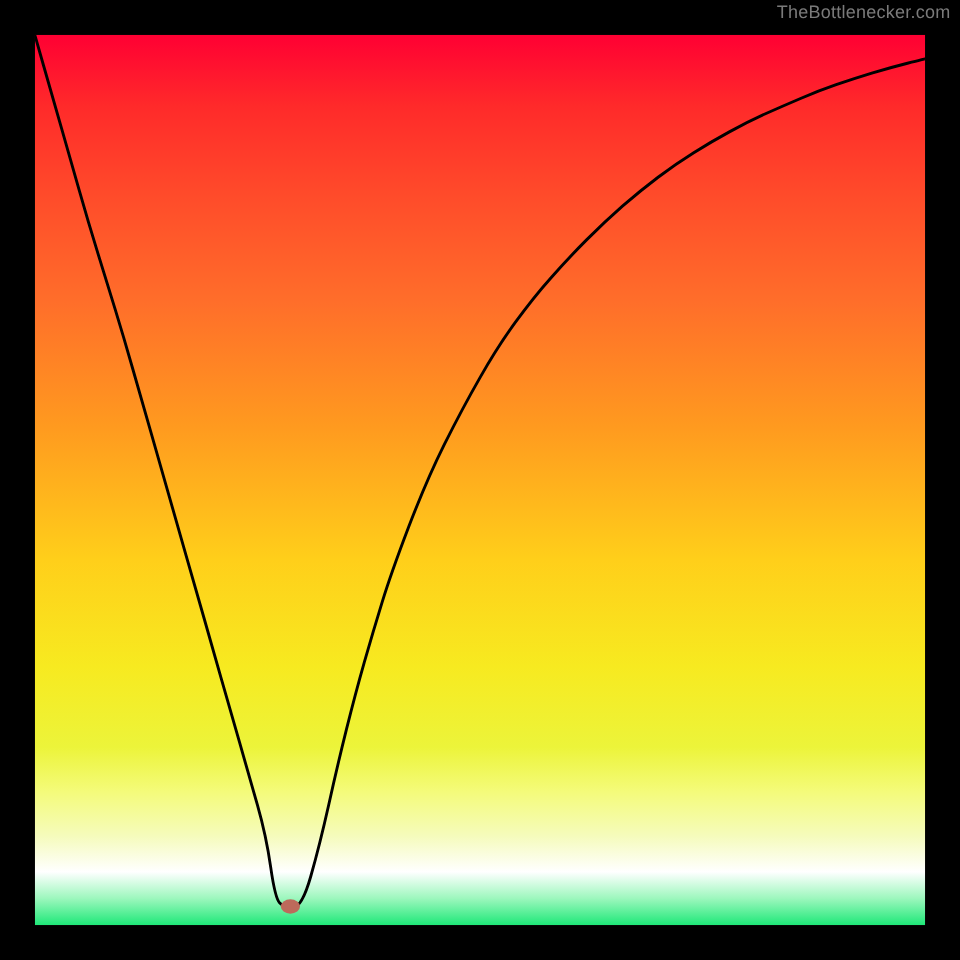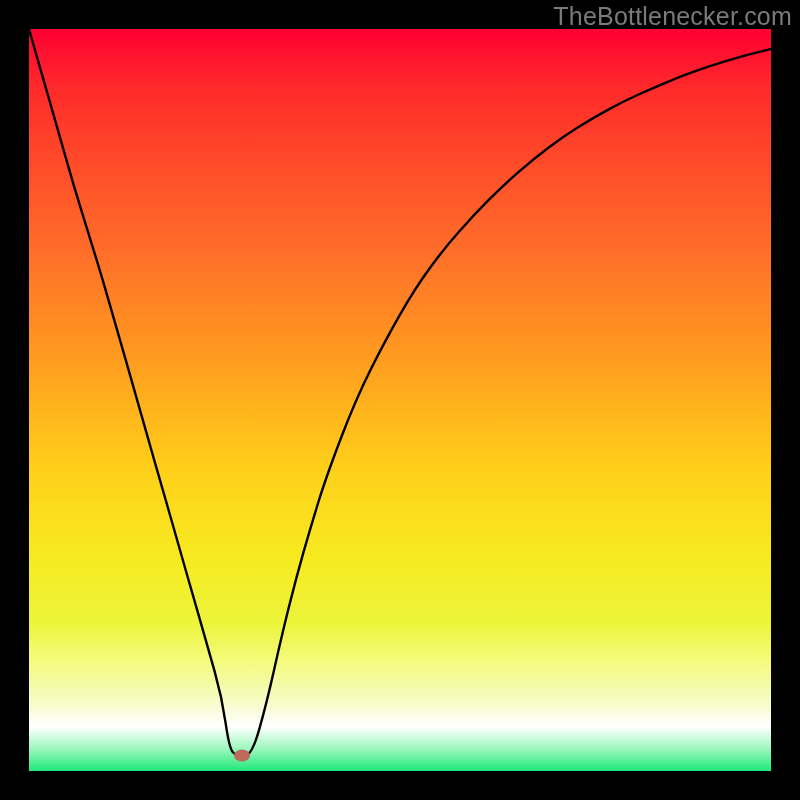--- a/index.html
+++ b/index.html
@@ -42,21 +42,21 @@
       #ffffff 94%,
       #9cf7bd 97%,
       #1ee878 100%
     );
   }
   .watermark {
     position: absolute;
     top: 2px;
     right: 8px;
     color: #7a7a7a;
-    font-size: 25px;
+    font-size: 15px;
     font-weight: 500;
     letter-spacing: 0.2px;
     user-select: none;
   }
   svg.curve {
     position: absolute;
     inset: 0;
   }
 </style>
 </head>

